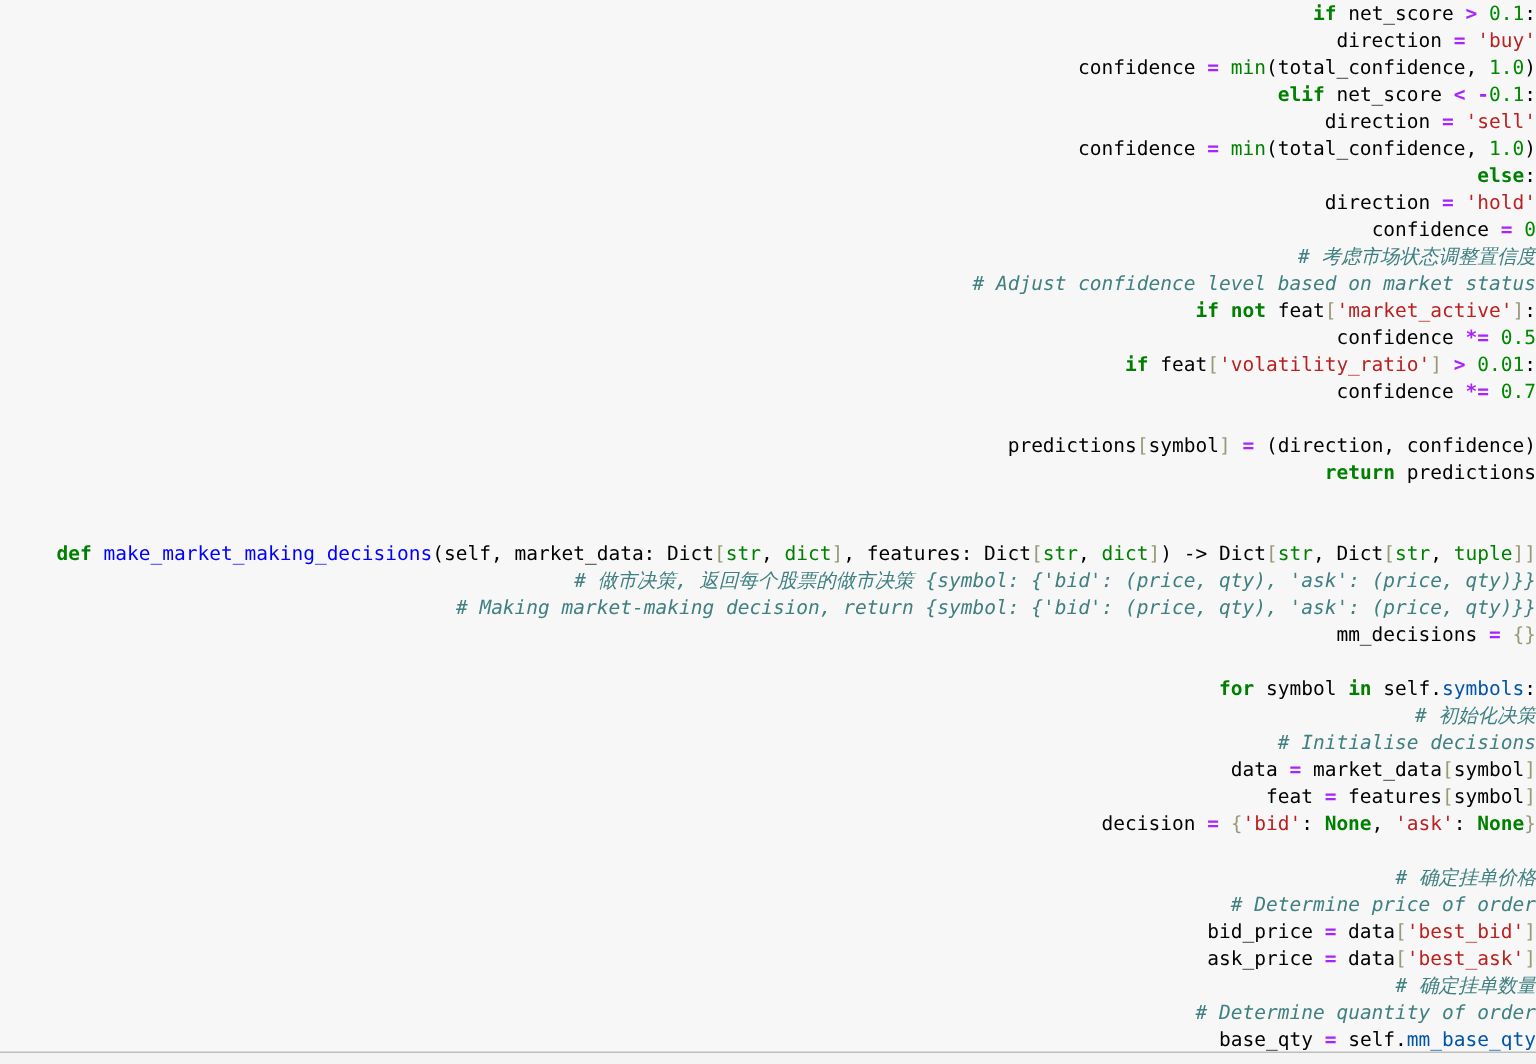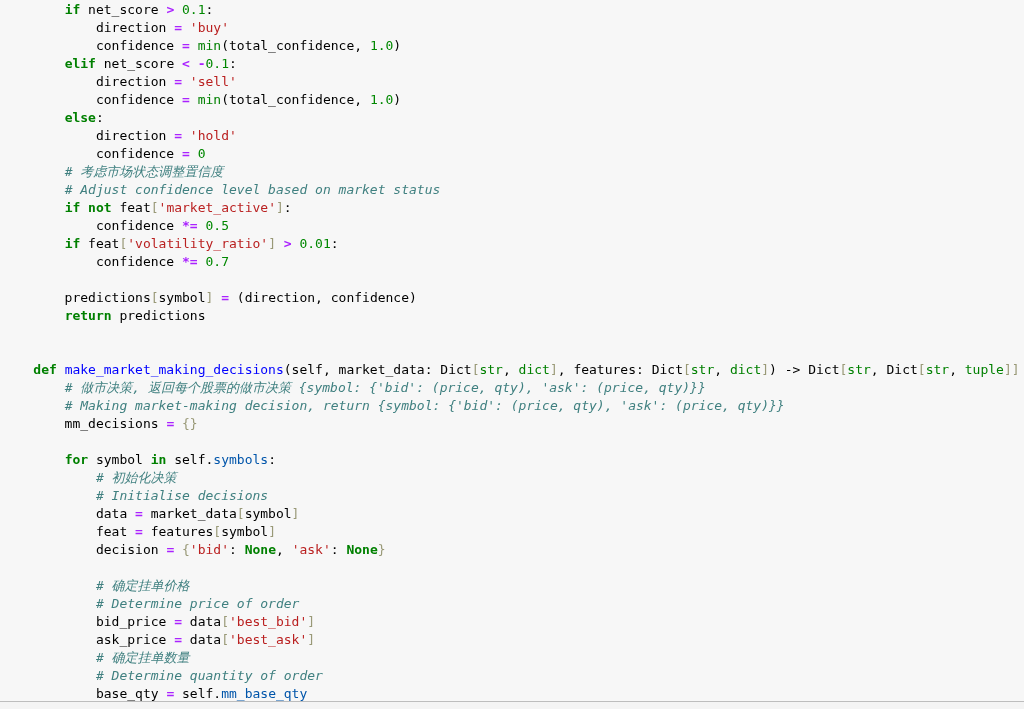--- a/index.html
+++ b/index.html
@@ -23,21 +23,21 @@
   .code {
     margin: 0;
     padding: 1px 0 0 2px;
     font-family: "DejaVu Sans Mono", "Liberation Mono", monospace;
     font-size: 13px;
     line-height: 18px;
     white-space: pre;
     color: #000000;
     tab-size: 4;
   }
-  .code .line { height: 18px; }
+  .code .line { height: 18px; text-align: right; }
   
   .t-kw  { font-weight: bold; }
   .t-op  { font-weight: bold; }
   .t-com { font-style: italic; }
   .t-fn  { }
   .t-bi  { }
   .t-num { }
   .t-str { }
   .t-br  { }
   .t-prop{ }

